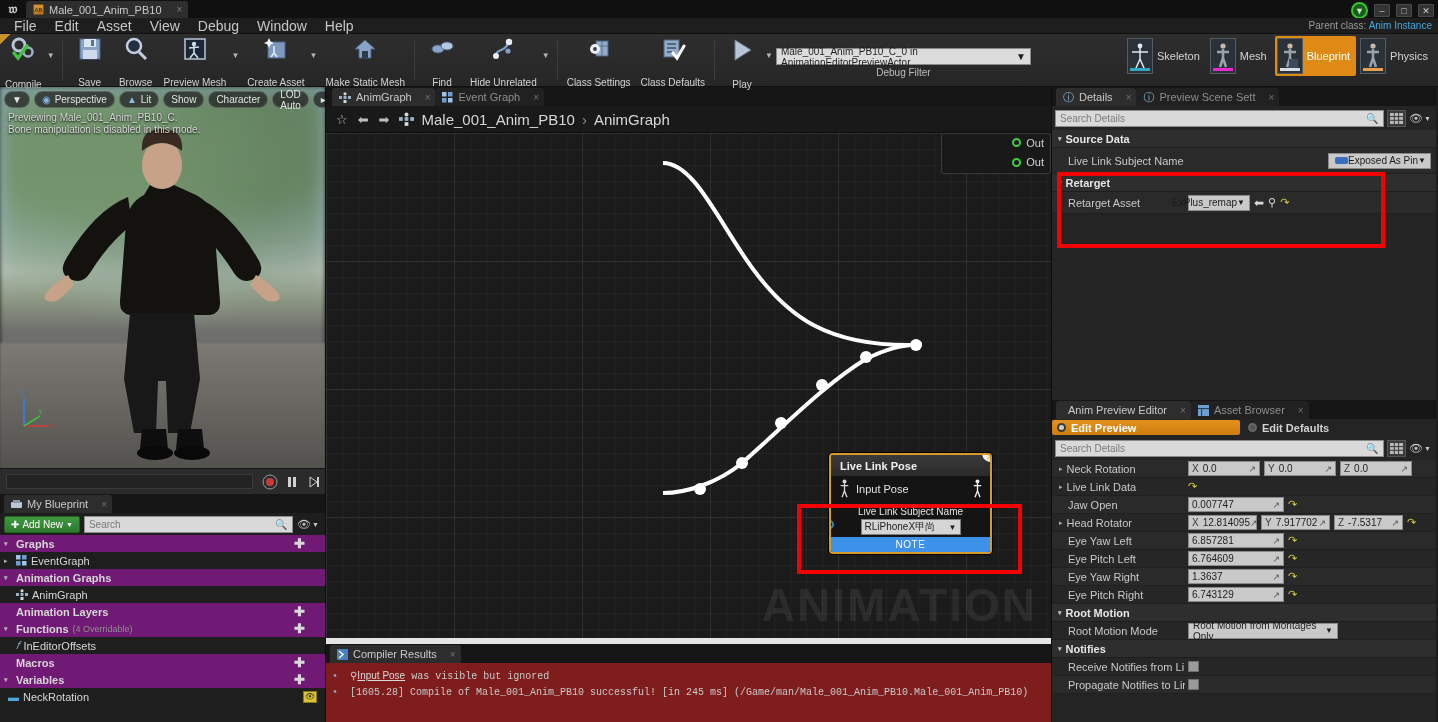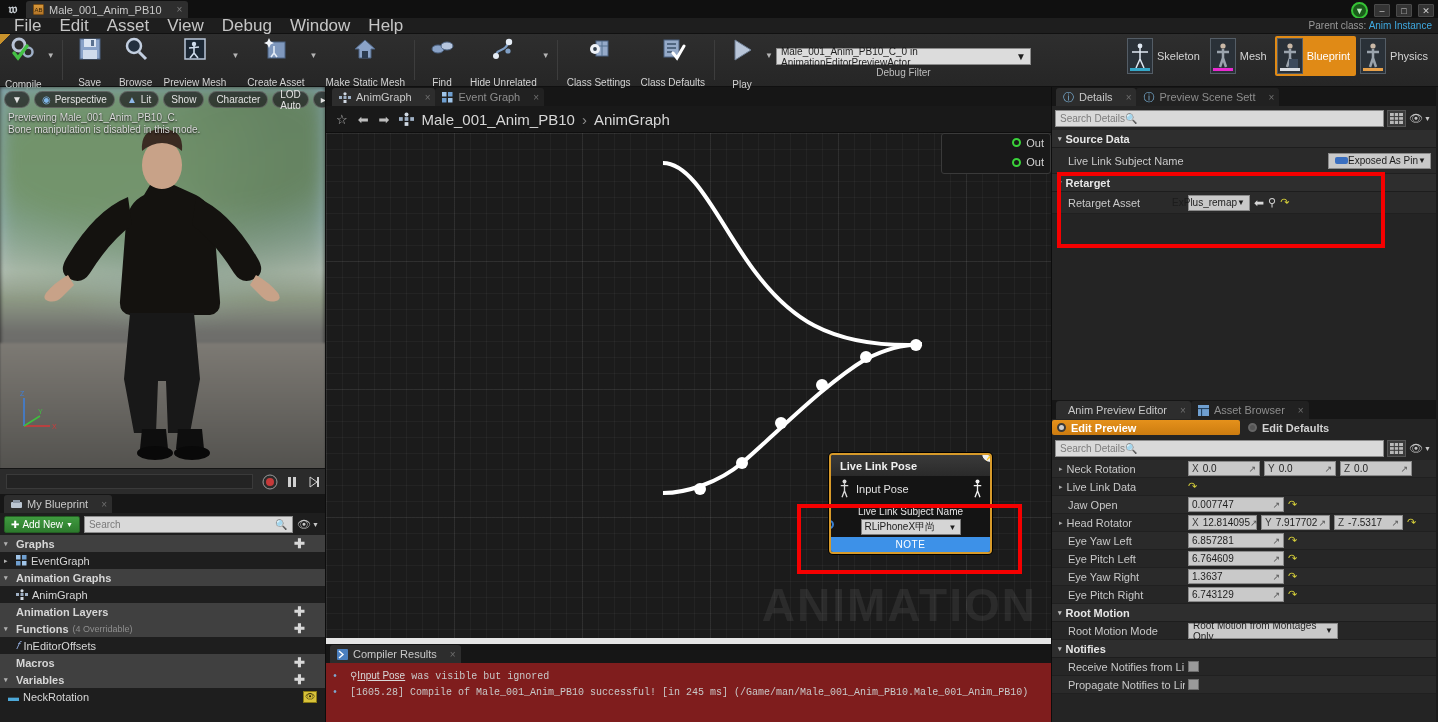--- a/index.html
+++ b/index.html
@@ -20,21 +20,21 @@
   .winbtns { position:absolute; right:4px; top:2px; display:flex; align-items:center; gap:6px; }
   .winbtn { width:16px; height:13px; background:#343434; border:1px solid #4a4a4a; color:#cfcfcf;
             font-size:9px; display:flex; align-items:center; justify-content:center; border-radius:1px;}
   .greenbulb { width:17px; height:17px; border-radius:50%; background:#1a5c1a;
                border:2px solid #36c336; display:flex;align-items:center;justify-content:center;
                color:#bfe9bf; font-size:9px; }
 
   
   .menubar { height:16px; background:#1e1e1e; display:flex; align-items:center; padding-left:6px; gap:2px;
              border-bottom:1px solid #111; position:relative; }
-  .menuitem { padding:1px 8px; color:#c6c6c6; font-size:17px; }
+  .menuitem { padding:1px 8px; color:#c6c6c6; font-size:14px; }
   .parentclass { position:absolute; right:6px; font-size:10px; color:#9a9a9a; }
   .parentclass b { color:#3fa9e0; font-weight:normal; }
 
   
   .toolbar { height:53px; background:linear-gradient(#2e2e2e,#262626); display:flex; align-items:stretch;
              border-bottom:1px solid #101010; position:relative; }
   .tb-corner { width:10px; background:linear-gradient(135deg,#c8922c 0 50%, transparent 50%);
                height:12px; position:absolute; left:0; top:0; }
   .tbtn { width:auto; min-width:46px; padding:2px 5px 1px; display:flex; flex-direction:column;
           align-items:center; justify-content:flex-start; color:#d2d2d2; font-size:10px; gap:15px; }
@@ -94,21 +94,21 @@
   .ptab .xc { color:#6f6f6f; font-size:10px; margin-left:8px; }
   .mb-toolrow { height:22px; display:flex; align-items:center; gap:4px; padding:2px 4px; background:#1e1e1e; }
   .addnew { height:17px; background:linear-gradient(#3f9a3f,#2d7a2d); border:1px solid #246024;
             color:#fff; font-size:10px; display:flex; align-items:center; gap:3px; padding:0 6px; border-radius:2px;}
   .srchbox { flex:1; height:17px; background:#d9d9d9; border:1px solid #8d8d8d; display:flex;
              align-items:center; justify-content:space-between; padding:0 4px; color:#7a7a7a; font-size:10px; }
   .eyebtn { display:flex; align-items:center; gap:1px; color:#c6c6c6; font-size:11px; padding-right:2px;}
   .mb-list { flex:1; overflow:hidden; }
   .mb-row { height:17px; display:flex; align-items:center; padding-left:4px; color:#d6d6d6; font-size:11px;
             gap:4px; position:relative; }
-  .mb-row.cat { background:#404040; font-weight:bold; }
+  .mb-row.cat { background:#701a75; font-weight:bold; }
   .mb-row .plus { position:absolute; right:20px; color:#d8d8d8; font-size:13px; font-weight:bold; }
   .mb-row .tri { font-size:7px; color:#b0b0b0; width:8px; }
   .mb-row .sub { color:#8e8e8e; font-size:9px; font-weight:normal; }
 
   
   .graph-tabs { height:19px; background:#161616; display:flex; align-items:flex-end; padding-left:6px; }
   .crumbbar { height:27px; background:#191919; display:flex; align-items:center; gap:10px; padding:0 10px;
               border-bottom:1px solid #0e0e0e; }
   .crumbbar .ic { color:#bdbdbd; font-size:13px; }
   .crumbtxt { font-size:15px; color:#d7d7d7; display:flex; align-items:center; gap:7px; }
@@ -155,21 +155,21 @@
   
   .compiler { height:84px; background:#1d1d1d; display:flex; flex-direction:column; border-top:6px solid #e5e5e5;}
   .clog { flex:1; background:#7f1d1d; padding:5px 6px; font-family:"Liberation Mono", monospace;
           font-size:10px; color:#c8c8c8; line-height:16px; }
   .clog .bullet { color:#7ea8cf; margin-right:6px; }
   .clog .lnk { color:#d8d8d8; text-decoration:underline; font-family:"Liberation Sans",sans-serif; }
 
   
   .dsearch { height:20px; margin:2px 3px; display:flex; align-items:center; gap:3px; }
   .dsearch .box { flex:1; height:17px; background:#d9d9d9; border:1px solid #8b8b8b; color:#7b7b7b;
-                  font-size:10px; display:flex; align-items:center; padding:0 4px;}
+                  font-size:10px; display:flex; align-items:center; justify-content:space-between; padding:0 4px;}
   .gridbtn { width:19px; height:17px; background:#3a3a3a; border:1px solid #555;
              display:flex; align-items:center; justify-content:center; }
   .cat-row { height:18px; background:#2e2e2e; display:flex; align-items:center; gap:4px; padding-left:6px;
              font-size:11px; font-weight:bold; color:#e6e6e6; border-bottom:1px solid #1d1d1d; }
   .cat-row .tri { font-size:7px; color:#c0c0c0; }
   .prow { height:18px; display:flex; align-items:center; border-bottom:1px solid #202020; }
   .prow:nth-child(odd) { background:#262626; }
   .prow:nth-child(even){ background:#2a2a2a; }
   .pname { width:133px; padding-left:16px; font-size:11px; color:#c9c9c9; white-space:nowrap;
            overflow:hidden; display:flex; align-items:center; gap:4px; }

